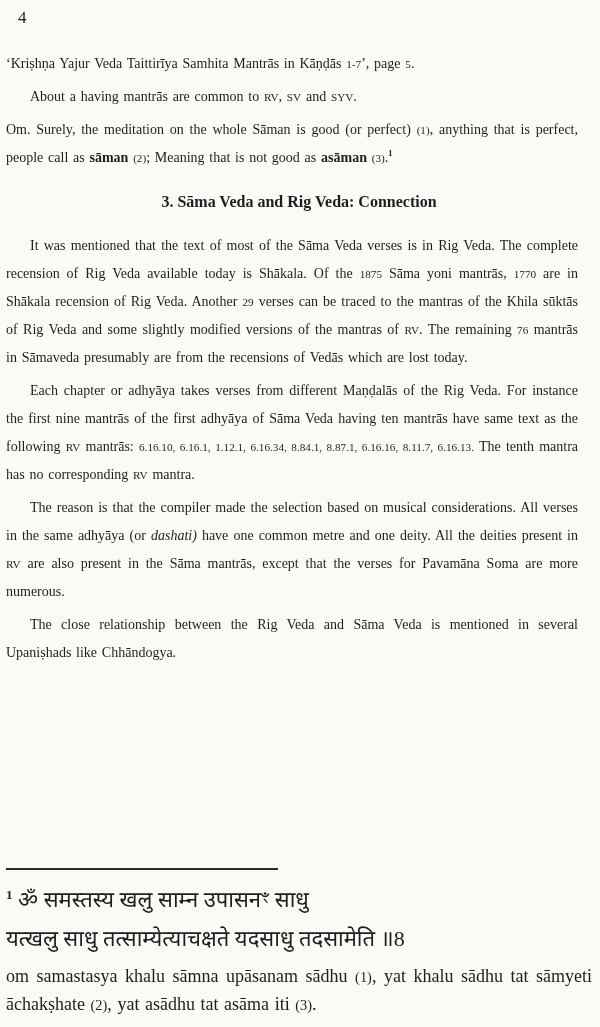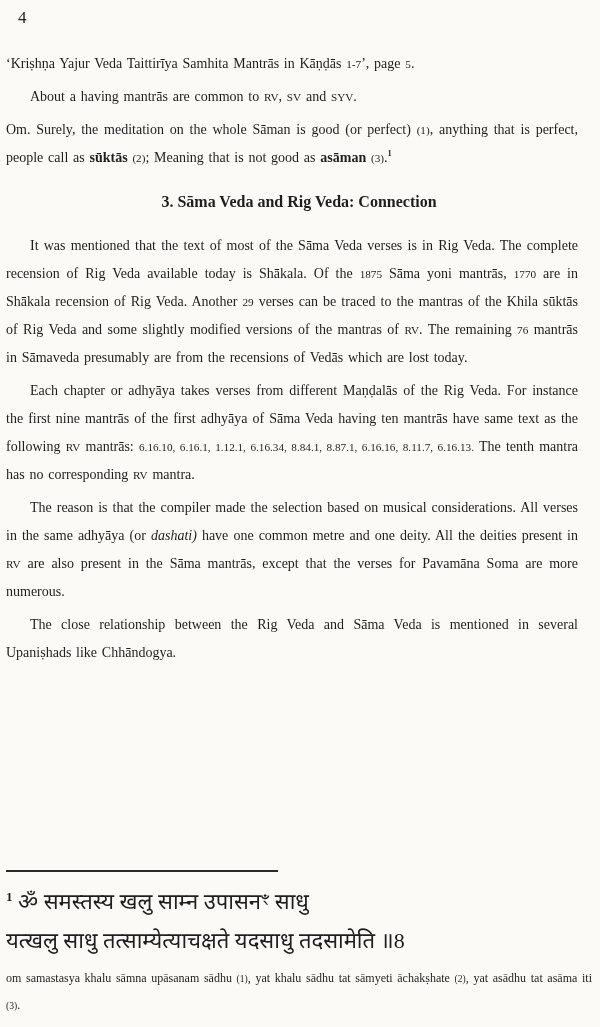--- a/index.html
+++ b/index.html
@@ -59,40 +59,40 @@
     border: 0;
     border-top: 2px solid #2b2b2b;
     margin: 0 0 10px 0;
   }
   .deva-line {
     font-size: 22px;
     line-height: 39px;
     font-family: "Liberation Serif", "DejaVu Sans", serif;
   }
   .translit-line {
-    font-size: 12px;
+    font-size: 18px;
     line-height: 27px;
     margin-top: 5px;
     text-align: justify;
     word-spacing: 0.06em;
   }
 </style>
 </head>
 <body>
 
 <div class="page">
 
   <div class="running-head">
     <span>4</span>
   </div>
 
   <div class="body-text">
     <p><span>‘Kriṣhṇa Yajur Veda Taittirīya Samhita Mantrās in Kāṇḍās </span><span class="sm">1-7</span><span>’, page </span><span class="sm">5</span><span>.</span></p>
     <p class="indent"><span>About a having mantrās are common to </span><span class="sm">RV</span><span>, </span><span class="sm">SV</span><span> and </span><span class="sm">SYV</span><span>.</span></p>
-    <p><span>Om. Surely, the meditation on the whole Sāman is good (or perfect) </span><span class="sm">(1)</span><span>, anything that is perfect, people call as </span><span class="b">sūktās</span><span> </span><span class="sm">(2)</span><span>; Meaning that is not good as </span><span class="b">asāman</span><span> </span><span class="sm">(3)</span><span>.</span><span class="sup">1</span></p>
+    <p><span>Om. Surely, the meditation on the whole Sāman is good (or perfect) </span><span class="sm">(1)</span><span>, anything that is perfect, people call as </span><span class="b">sāman</span><span> </span><span class="sm">(2)</span><span>; Meaning that is not good as </span><span class="b">asāman</span><span> </span><span class="sm">(3)</span><span>.</span><span class="sup">1</span></p>
     <div class="section-heading">3. Sāma Veda and Rig Veda: Connection</div>
     <p class="indent"><span>It was mentioned that the text of most of the Sāma Veda verses is in Rig Veda. The complete recension of Rig Veda available today is Shākala. Of the </span><span class="sm">1875</span><span> Sāma yoni mantrās, </span><span class="sm">1770</span><span> are in Shākala recension of Rig Veda. Another </span><span class="sm">29</span><span> verses can be traced to the mantras of the Khila sūktās of Rig Veda and some slightly modified versions of the mantras of </span><span class="sm">RV</span><span>. The remaining </span><span class="sm">76</span><span> mantrās in Sāmaveda presumably are from the recensions of Vedās which are lost today.</span></p>
     <p class="indent"><span>Each chapter or adhyāya takes verses from different Maṇḍalās of the Rig Veda. For instance the first nine mantrās of the first adhyāya of Sāma Veda having ten mantrās have same text as the following </span><span class="sm">RV</span><span> mantrās: </span><span class="sm">6.16.10, 6.16.1, 1.12.1, 6.16.34, 8.84.1, 8.87.1, 6.16.16, 8.11.7, 6.16.13.</span><span> The tenth mantra has no corresponding </span><span class="sm">RV</span><span> mantra.</span></p>
     <p class="indent"><span>The reason is that the compiler made the selection based on musical considerations. All verses in the same adhyāya (or </span><span class="i">dashati)</span><span> have one common metre and one deity. All the deities present in </span><span class="sm">RV</span><span> are also present in the Sāma mantrās, except that the verses for Pavamāna Soma are more numerous.</span></p>
     <p class="indent"><span>The close relationship between the Rig Veda and Sāma Veda is mentioned in several Upaniṣhads like Chhāndogya.</span></p>
   </div>
 
   <div class="footnote">
     <hr class="footnote-rule">
     <div class="deva-line"><span class="sup">1</span><span> ॐ समस्तस्य खलु साम्न उपासनꣳ साधु</span></div>

